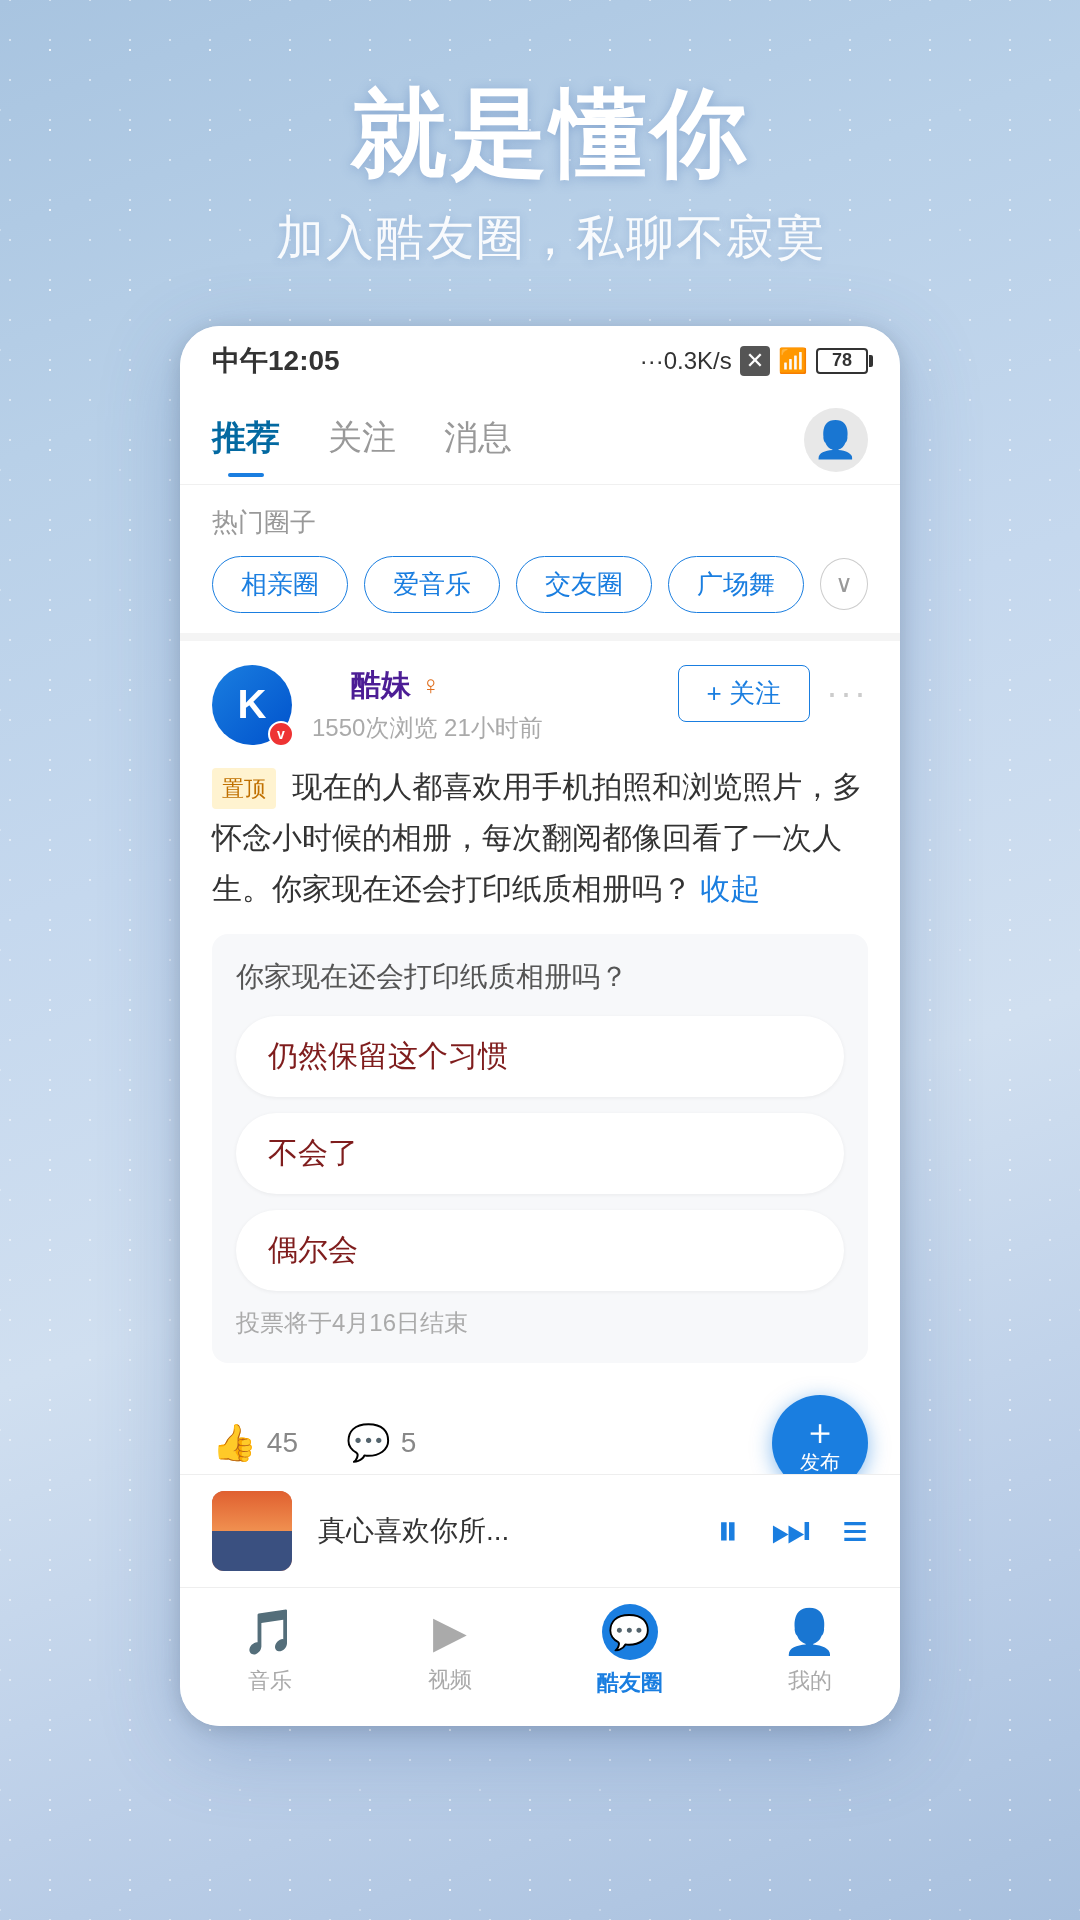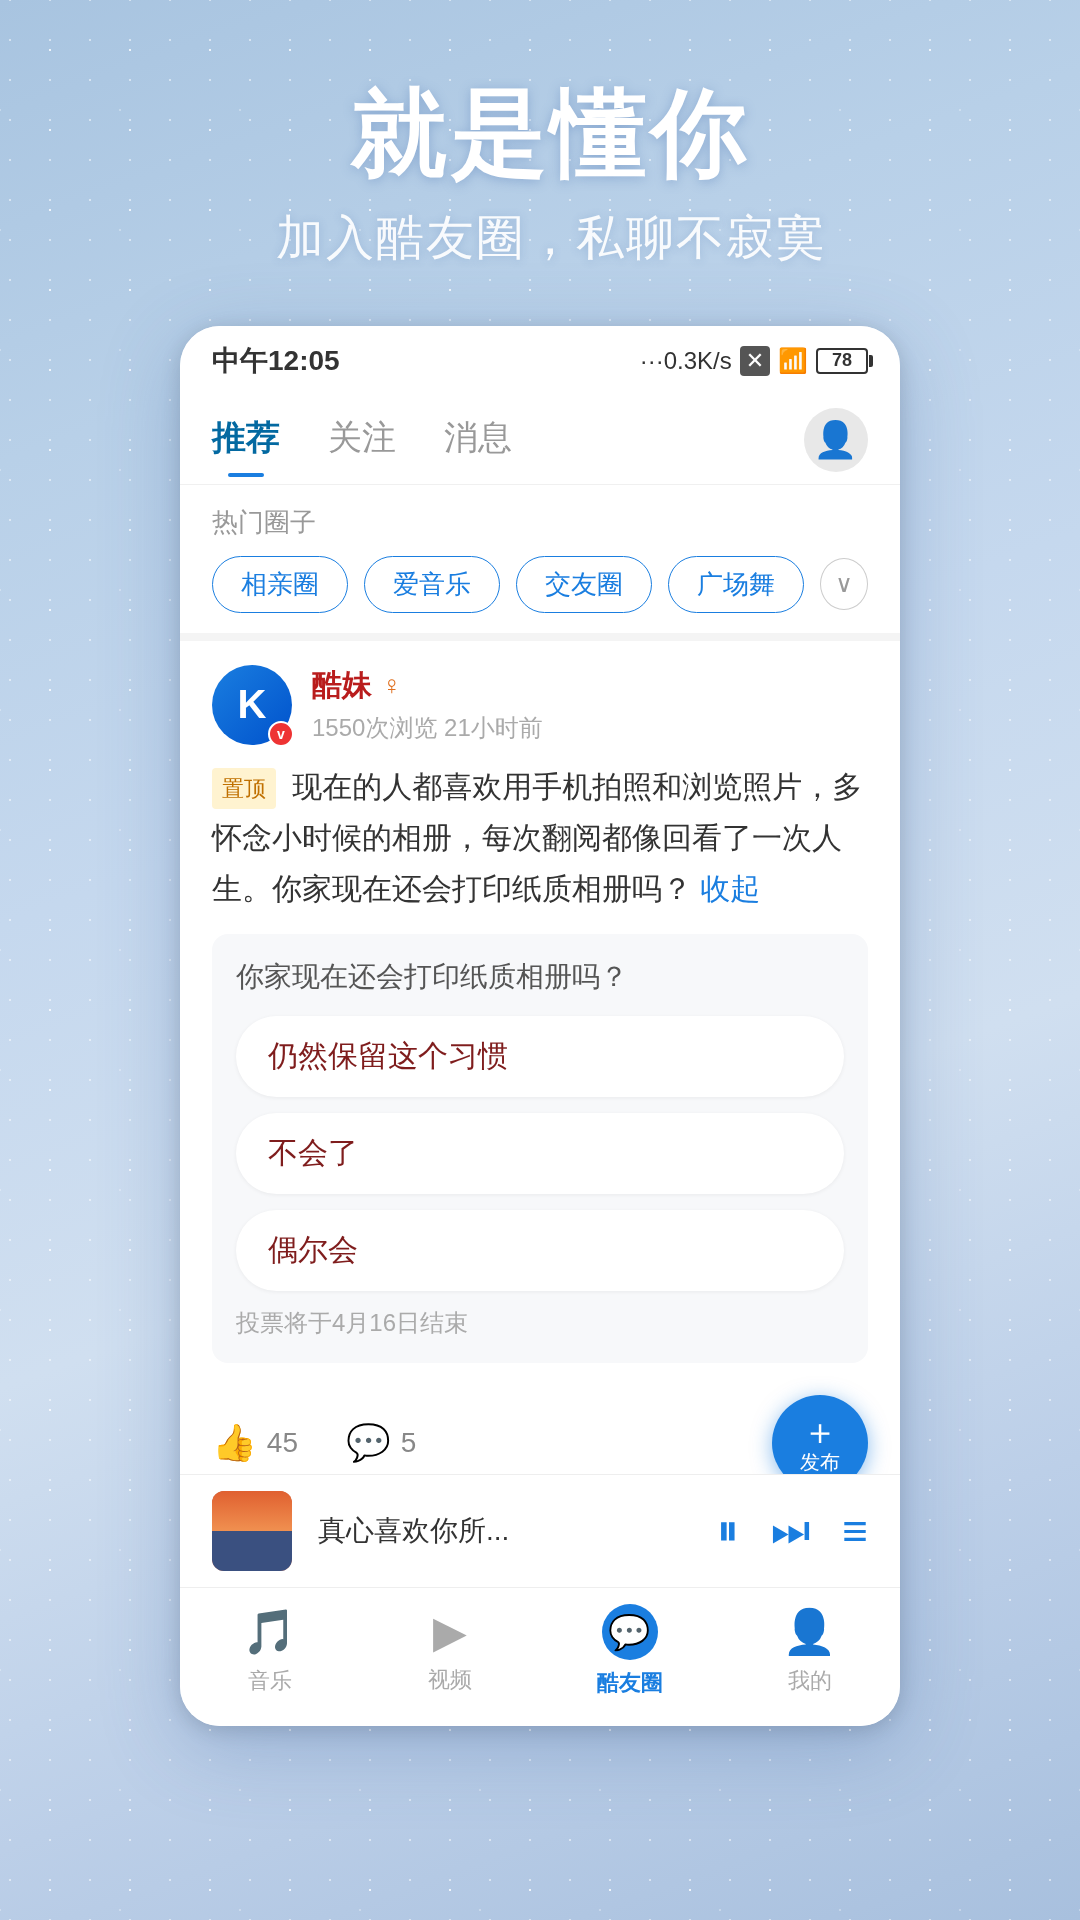--- a/index.html
+++ b/index.html
@@ -271,21 +271,22 @@
     .post-username-row {
       display: flex;
       align-items: center;
       gap: 10px;
       margin-bottom: 6px;
     }
 
     .post-username {
       font-size: 30px;
       font-weight: 600;
-      color: #b91c1c;
+      color: #4c1d95;
+      margin-left: 39px;
     }
 
     .username-icon {
       font-size: 26px;
       color: #e07020;
     }
 
     .post-stats {
       font-size: 24px;
       color: #aaa;
@@ -560,20 +561,24 @@
             <div class="post-username-row">
               <span class="post-username">酷妹</span>
               <span class="username-icon">♀</span>
             </div>
             <div class="post-stats">
               <span>1550次浏览</span>
               <span> </span>
               <span>21小时前</span>
             </div>
           </div>
+          <div class="post-actions">
+            <div class="follow-btn">+ 关注</div>
+            <div class="more-btn">···</div>
+          </div>
         </div>
 
         <div class="post-content">
           <span class="post-tag">置顶</span>
           <span>现在的人都喜欢用手机拍照和浏览照片，多怀念小时候的相册，每次翻阅都像回看了一次人生。你家现在还会打印纸质相册吗？</span>
           <span class="collapse-link">收起</span>
         </div>
 
         <div class="poll-section">
           <div class="poll-question">你家现在还会打印纸质相册吗？</div>

